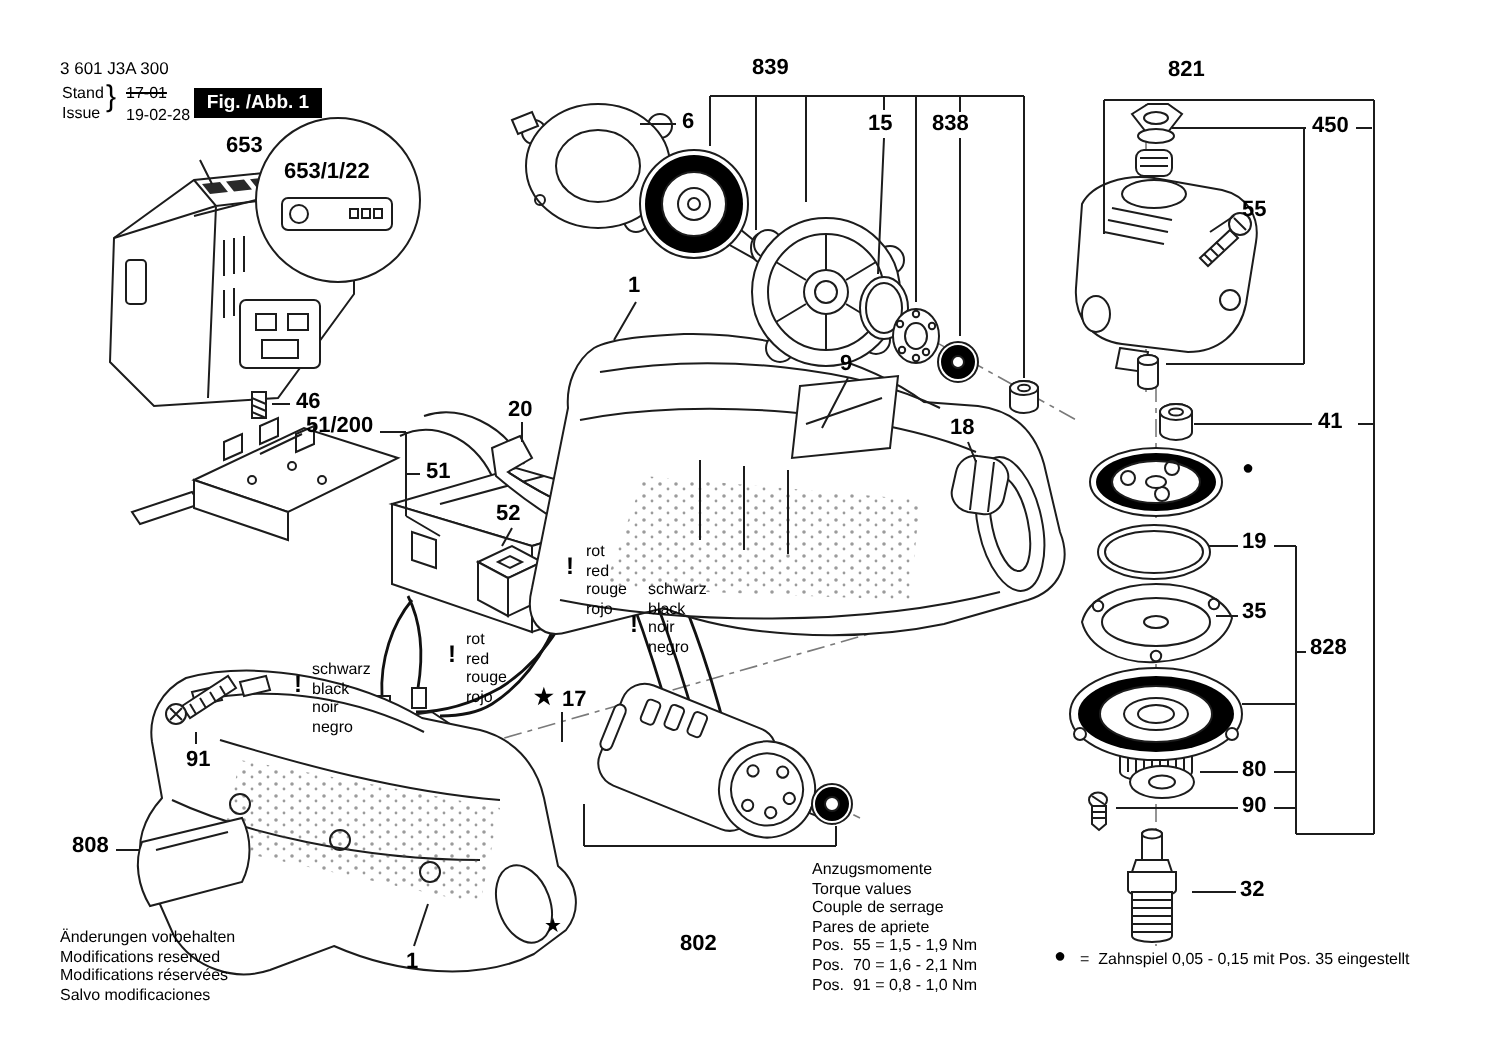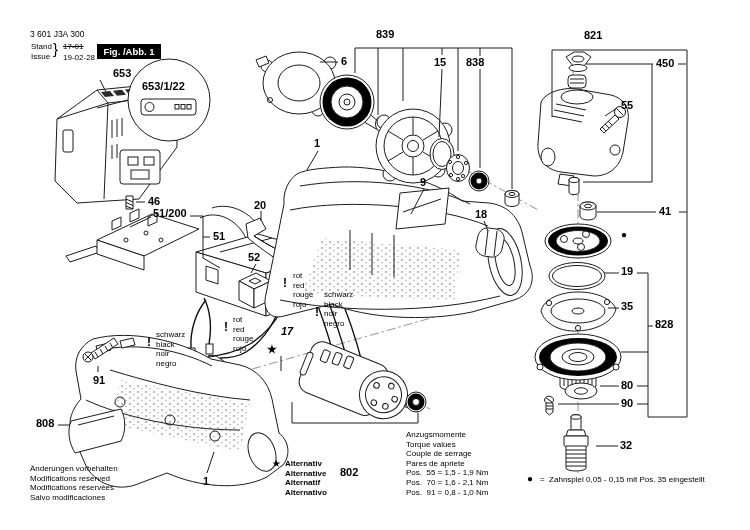--- a/index.html
+++ b/index.html
@@ -370,21 +370,21 @@
   <div class="plbl" style="left:341px;top:56px;">6</div>
   <div class="plbl" style="left:376px;top:29px;">839</div>
   <div class="plbl" style="left:434px;top:57px;">15</div>
   <div class="plbl" style="left:466px;top:57px;">838</div>
   <div class="plbl" style="left:314px;top:138px;">1</div>
   <div class="plbl" style="left:420px;top:177px;">9</div>
   <div class="plbl" style="left:475px;top:209px;">18</div>
   <div class="plbl" style="left:254px;top:200px;">20</div>
   <div class="plbl" style="left:248px;top:252px;">52</div>
   <div class="plbl" style="left:267px;top:344px;">★</div>
-  <div class="plbl" style="left:281px;top:326px;font-style:italic;">17</div>
+  <div class="plbl" style="left:281px;top:345px;">17</div>
   <div class="plbl" style="left:340px;top:427px;margin-top:40px;">802</div>
   <div class="plbl" style="left:93px;top:375px;">91</div>
   <div class="plbl" style="left:36px;top:418px;">808</div>
   <div class="plbl" style="left:203px;top:476px;">1</div>
   <div class="plbl" style="left:584px;top:30px;">821</div>
   <div class="plbl" style="left:656px;top:58px;">450</div>
   <div class="plbl" style="left:621px;top:100px;">55</div>
   <div class="plbl" style="left:659px;top:206px;">41</div>
   <div class="sym" style="left:621px;top:230px;">●</div>
   <div class="plbl" style="left:621px;top:266px;">19</div>
@@ -418,26 +418,20 @@
   </div>
   <div class="excl" style="left:315px;top:306px;">!</div>
   <div class="tiny" style="left:324px;top:290px;">
     <div>schwarz</div>
     <div>black</div>
     <div>noir</div>
     <div>negro</div>
   </div>
 
   <div class="sym" style="left:272px;top:459px;">★</div>
-  <div class="tiny bold" style="left:285px;top:459px;">
-    <div>Alternativ</div>
-    <div>Alternative</div>
-    <div>Alternatif</div>
-    <div>Alternativo</div>
-  </div>
 
   <div class="tiny" style="left:406px;top:430px;">
     <div>Anzugsmomente</div>
     <div>Torque values</div>
     <div>Couple de serrage</div>
     <div>Pares de apriete</div>
     <div class="pre">Pos.  55 = 1,5 - 1,9 Nm</div>
     <div class="pre">Pos.  70 = 1,6 - 2,1 Nm</div>
     <div class="pre">Pos.  91 = 0,8 - 1,0 Nm</div>
   </div>

